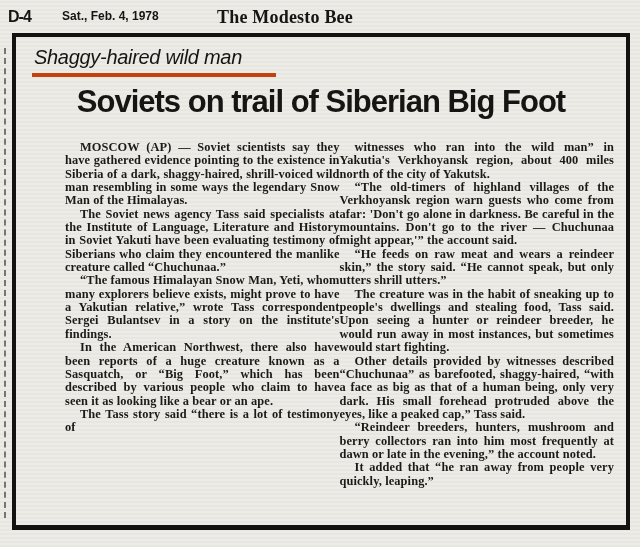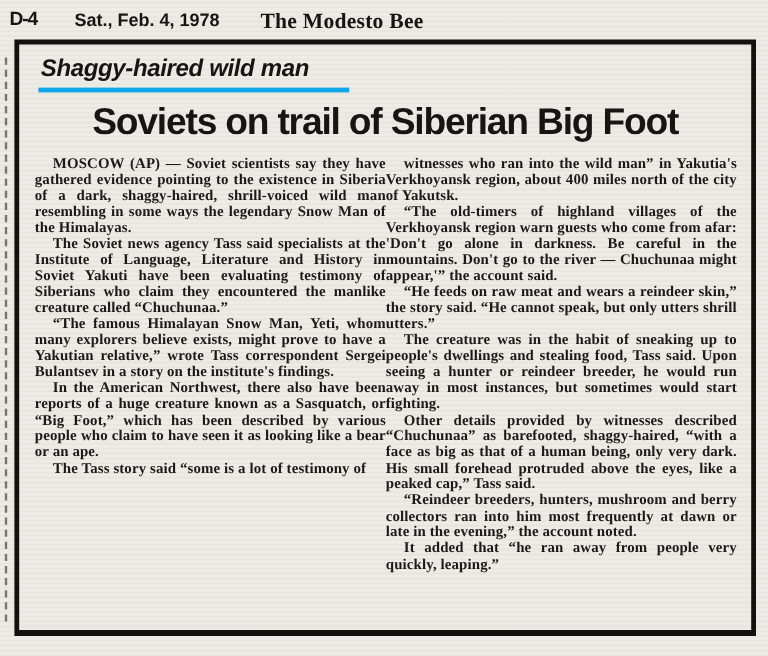--- a/index.html
+++ b/index.html
@@ -23,21 +23,21 @@
     position: absolute; top: 6px; left: 0; width: 568px; height: 24px;
   }
   .page-number {
     position: absolute; left: 8px; top: 2px;
     font-family: "Liberation Sans", sans-serif;
     font-weight: bold; font-size: 16px; letter-spacing: -1px;
   }
   .issue-date {
     position: absolute; left: 62px; top: 3px;
     font-family: "Liberation Sans", sans-serif;
-    font-weight: bold; font-size: 15px;
+    font-weight: bold; font-size: 12px;
   }
   .paper-name {
     position: absolute; left: 217px; top: 1px;
     font-family: "Liberation Serif", serif;
     font-weight: bold; font-size: 18px; letter-spacing: 0.2px; text-align: right;
   }
 
   .article-box {
     position: absolute; left: 12px; top: 33px;
     width: 618px; height: 497px;
@@ -48,39 +48,40 @@
   
   .edge-artifacts {
     position: absolute; left: 4px; top: 48px; height: 470px; width: 0;
     border-left: 2px dashed rgba(25,22,20,0.55);
   }
 
   .kicker-row { margin: 9px 0 0 16px; }
   .kicker {
     display: inline-block;
     font-family: "Liberation Sans", sans-serif;
-    font-style: italic; font-weight: bold;
+    font-style: italic; font-weight: normal;
     font-size: 20px; letter-spacing: -0.3px;
     padding: 0 34px 4px 2px;
-    border-bottom: 4px solid #0ea5e9;
+    border-bottom: 4px solid #c2410c;
   }
 
   .headline {
-    margin: 7px 6px 5px 6px;
+    margin: 7px 6px 16px 6px;
     text-align: center;
     font-family: "Liberation Sans", sans-serif;
     font-weight: bold;
     font-size: 31px;
     letter-spacing: -1px;
     white-space: nowrap;
   }
 
   .columns {
     display: flex;
     padding: 5px 12px 0 13px;
+    margin-left: 36px;
   }
   .column {
     flex: 1 1 0;
     text-align: justify;
     font-family: "Liberation Serif", serif;
     font-weight: bold;
     font-size: 12.4px;
     line-height: 13.35px;
     letter-spacing: 0.1px;
     color: #1c1a18;
@@ -104,21 +105,21 @@
   </div>
 
   <h1 class="headline">Soviets on trail of Siberian Big Foot</h1>
 
   <div class="columns">
     <div class="column">
       <p>MOSCOW (AP) — Soviet scientists say they have gathered evidence pointing to the existence in Siberia of a dark, shaggy-haired, shrill-voiced wild man resembling in some ways the legendary Snow Man of the Himalayas.</p>
       <p>The Soviet news agency Tass said specialists at the Institute of Language, Literature and History in Soviet Yakuti have been evaluating testimony of Siberians who claim they encountered the manlike creature called “Chuchunaa.”</p>
       <p>“The famous Himalayan Snow Man, Yeti, whom many explorers believe exists, might prove to have a Yakutian relative,” wrote Tass correspondent Sergei Bulantsev in a story on the institute's findings.</p>
       <p>In the American Northwest, there also have been reports of a huge creature known as a Sasquatch, or “Big Foot,” which has been described by various people who claim to have seen it as looking like a bear or an ape.</p>
-      <p>The Tass story said “some is a lot of testimony of</p>
+      <p>The Tass story said “there is a lot of testimony of</p>
     </div>
     <div class="column">
       <p>witnesses who ran into the wild man” in Yakutia's Verkhoyansk region, about 400 miles north of the city of Yakutsk.</p>
       <p>“The old-timers of highland villages of the Verkhoyansk region warn guests who come from afar: 'Don't go alone in darkness. Be careful in the mountains. Don't go to the river — Chuchunaa might appear,'” the account said.</p>
       <p>“He feeds on raw meat and wears a reindeer skin,” the story said. “He cannot speak, but only utters shrill utters.”</p>
       <p>The creature was in the habit of sneaking up to people's dwellings and stealing food, Tass said. Upon seeing a hunter or reindeer breeder, he would run away in most instances, but sometimes would start fighting.</p>
       <p>Other details provided by witnesses described “Chuchunaa” as barefooted, shaggy-haired, “with a face as big as that of a human being, only very dark. His small forehead protruded above the eyes, like a peaked cap,” Tass said.</p>
       <p>“Reindeer breeders, hunters, mushroom and berry collectors ran into him most frequently at dawn or late in the evening,” the account noted.</p>
       <p>It added that “he ran away from people very quickly, leaping.”</p>
     </div>

